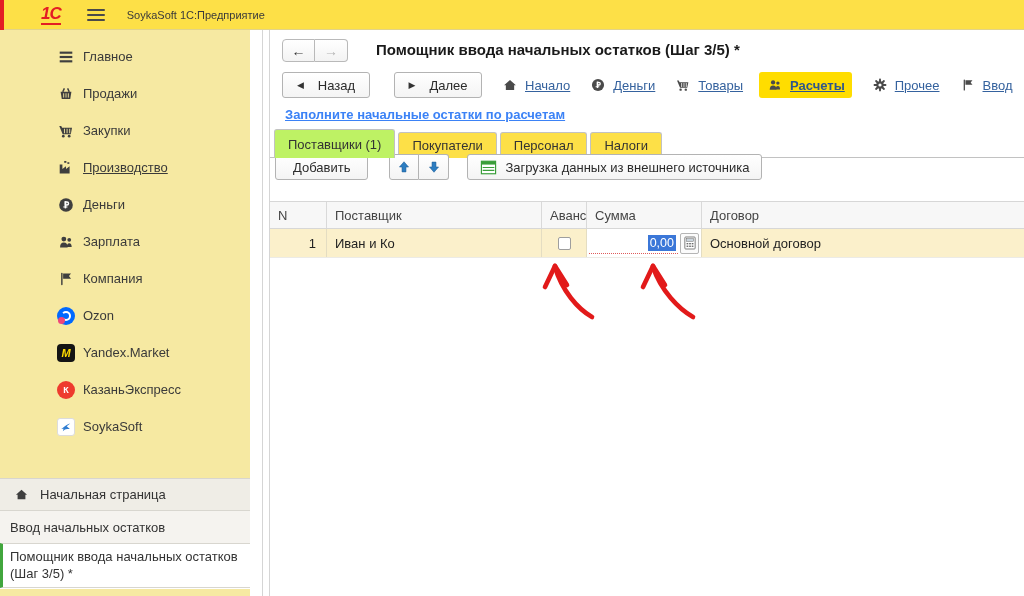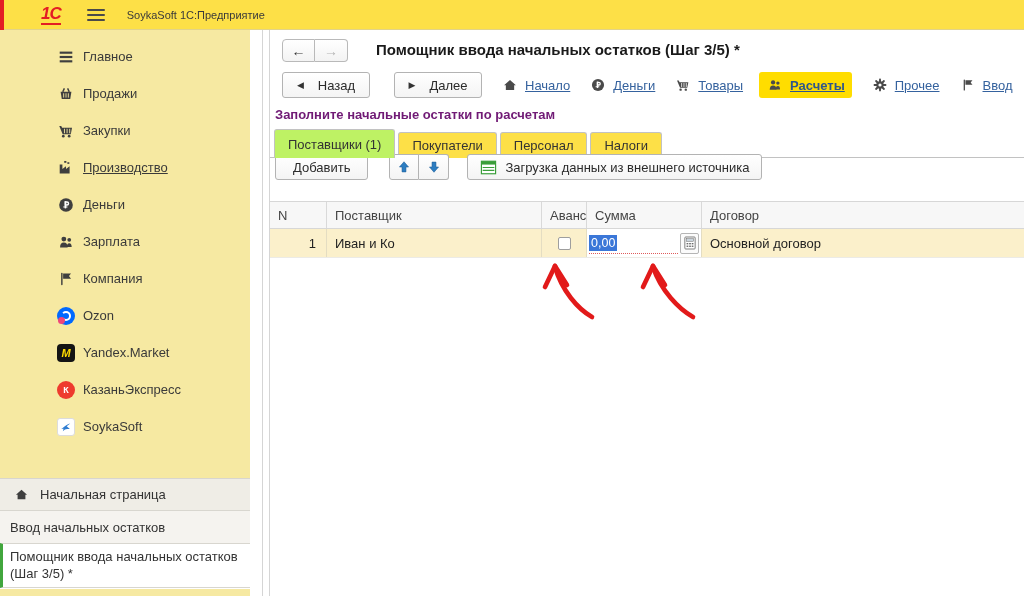--- a/index.html
+++ b/index.html
@@ -77,21 +77,21 @@
     display:inline-flex; align-items:center; justify-content:center; cursor:pointer; color:#2b2b2b; font-size:13px;
   }
   .btn .tri { font-size:9px; margin-right:14px; color:#333; }
   .btn-back { width:88px; }
   .btn-next { width:88px; margin-left:24px; }
   .step { display:flex; align-items:center; gap:6px; margin-left:19px; cursor:pointer; }
   .step a { color:#35629e; text-decoration:underline; }
   .step.hl { background:#ffdd00; padding:4px 7px; border-radius:3px; margin-left:16px; }
   .step.hl a { font-weight:bold; color:#2e568c; }
 
-  .subtitle { position:absolute; left:5px; top:77px; font-weight:bold; color:#701a75; }
+  .subtitle { position:absolute; left:15px; top:77px; font-weight:bold; color:#3b82f6;text-decoration:underline; }
 
   .tabs { position:absolute; left:4px; top:99px; display:flex; align-items:flex-end; }
   .tab {
     background:#fde047; border:1px solid #c2c2c2; border-bottom:none; border-radius:3px 3px 0 0;
     padding:5px 13px 6px; margin-right:3px; cursor:pointer; color:#333; height:26px;
   }
   .tab.active { background:#bef264; height:29px; padding-top:7px; position:relative; z-index:2; }
   .tabstrip-line { position:absolute; left:0; right:0; top:127px; height:1px; background:#c2c2c2; }
 
   .toolbar { position:absolute; left:5px; top:124px; display:flex; align-items:center; }
@@ -106,21 +106,21 @@
   .grid { position:absolute; left:0; top:171px; right:0; }
   .grid .hrow { display:flex; height:28px; background:#f7f7f7; border-top:1px solid #d7d7d7; border-bottom:1px solid #d7d7d7; }
   .grid .cell { border-right:1px solid #d9d9d9; display:flex; align-items:center; padding:0 8px; color:#444; overflow:hidden; white-space:nowrap; }
   .col-n { width:57px; } .col-sup { width:215px; } .col-adv { width:45px; } .col-sum { width:115px; } .col-dog { flex:1; border-right:none !important; }
   .grid .drow { display:flex; height:29px; background:#fbf0cb; border-bottom:1px solid #ecebe6; }
   .drow .cell { color:#222; border-right:1px solid #e4ddc2; }
   .cell.num { justify-content:flex-end; padding-right:10px; }
   .checkbox { width:13px; height:13px; background:#fff; border:1px solid #9e9e9e; border-radius:2px; margin:0 auto; cursor:pointer; }
   .cell-sum-edit { background:#fff; padding:0 2px !important; display:flex; align-items:center; }
   .amount-input {
-    flex:1; height:22px; border-bottom:1px dotted #e05a5a; display:flex; align-items:center; justify-content:flex-start;
+    flex:1; height:22px; border-bottom:1px dotted #e05a5a; display:flex; align-items:center; justify-content:flex-end;
     padding-right:2px; cursor:text;
   }
   .amount-sel { background:#3b77d8; color:#fff; padding:1px 2px; font-size:12.5px; }
   .calc-btn { width:19px; height:21px; margin-left:2px; background:#fbfbfb; border:1px solid #b5b5b5; border-radius:2px;
               display:flex; align-items:center; justify-content:center; cursor:pointer; }
 
   
   .annot { position:absolute; left:0; top:0; width:1024px; height:596px; pointer-events:none; }
 
   svg.ic { display:block; }

